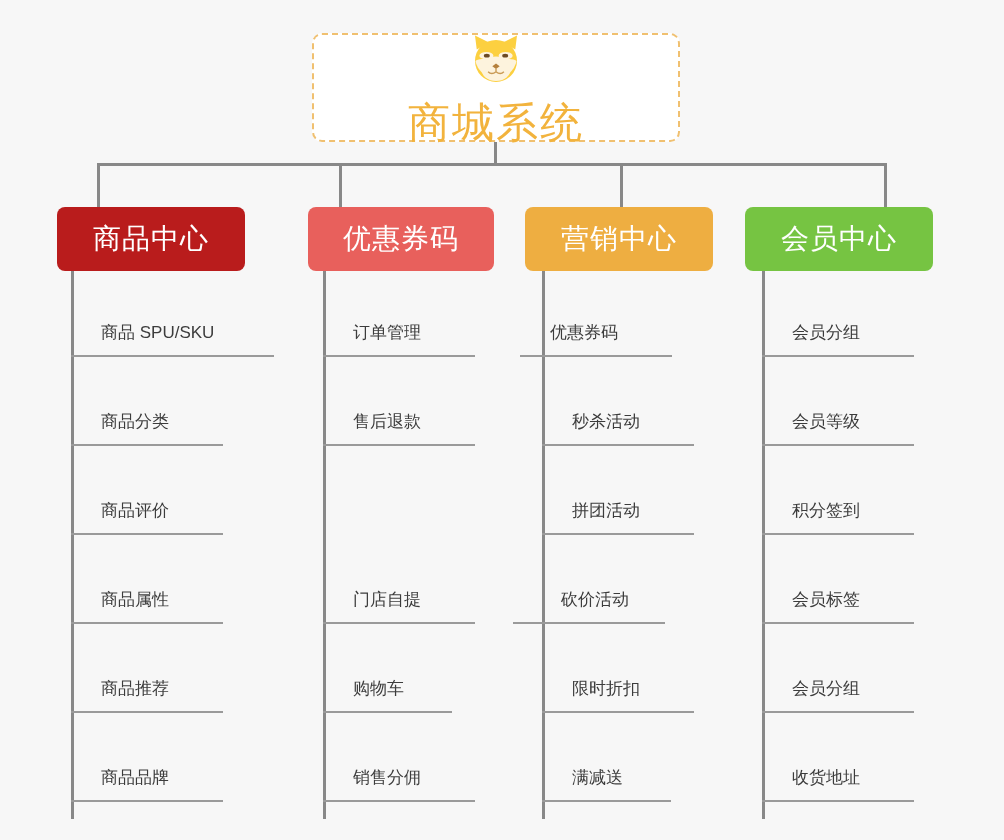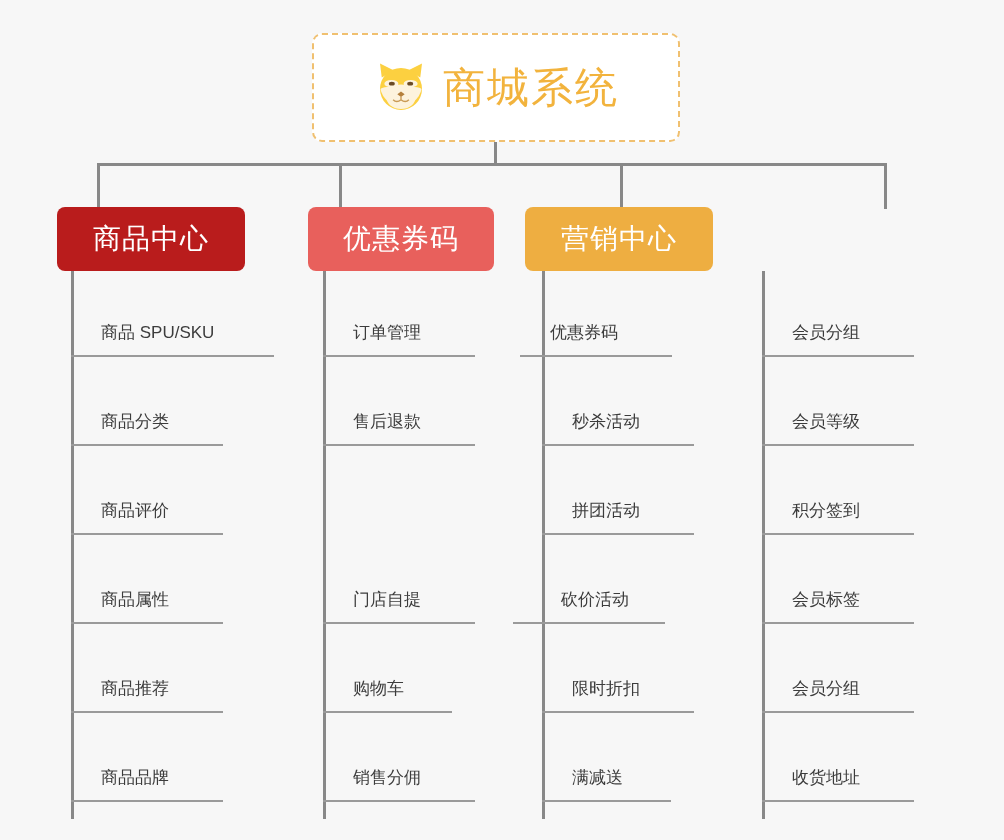--- a/index.html
+++ b/index.html
@@ -15,20 +15,21 @@
   .root-box{
     position:absolute;
     left:312px; top:33px;
     width:368px; height:109px;
     box-sizing:border-box;
     background:#ffffff;
     border:2px dashed #f0c070;
     border-radius:10px;
     display:flex;align-items:center;justify-content:center;
     gap:14px;
+    flex-direction:column;
   }
   .root-icon{
     width:56px;height:56px;
     flex:0 0 auto;
     display:block;
   }
   .root-title{
     font-size:42px;
     color:#f2b33d;
     letter-spacing:2px;
@@ -119,20 +120,23 @@
 
   <div class="cat-box" style="left: 57px; width: 188px; background: #b91c1c;">
     <span>商品中心</span>
   </div>
   <div class="cat-box" style="left: 308px; width: 186px; background: rgb(232, 96, 92);">
     <span>优惠券码</span>
   </div>
   <div class="cat-box" style="left: 525px; width: 188px; background: rgb(238, 174, 65);">
     <span>营销中心</span>
   </div>
+  <div class="cat-box" style="left: 745px; width: 188px; background: rgb(118, 196, 66);">
+    <span>会员中心</span>
+  </div>
 
   <div class="col-stem" style="left:71px; height:548px;"></div>
   <div class="col-stem" style="left:323px; height:548px;"></div>
   <div class="col-stem" style="left:542px; height:548px;"></div>
   <div class="col-stem" style="left:762px; height:548px;"></div>
 
   <div class="leaf" style="left:71px; top:313px; width:203px;">
     <span class="leaf-label">商品 SPU/SKU</span>
   </div>
   <div class="leaf" style="left:71px; top:402px; width:152px;">

